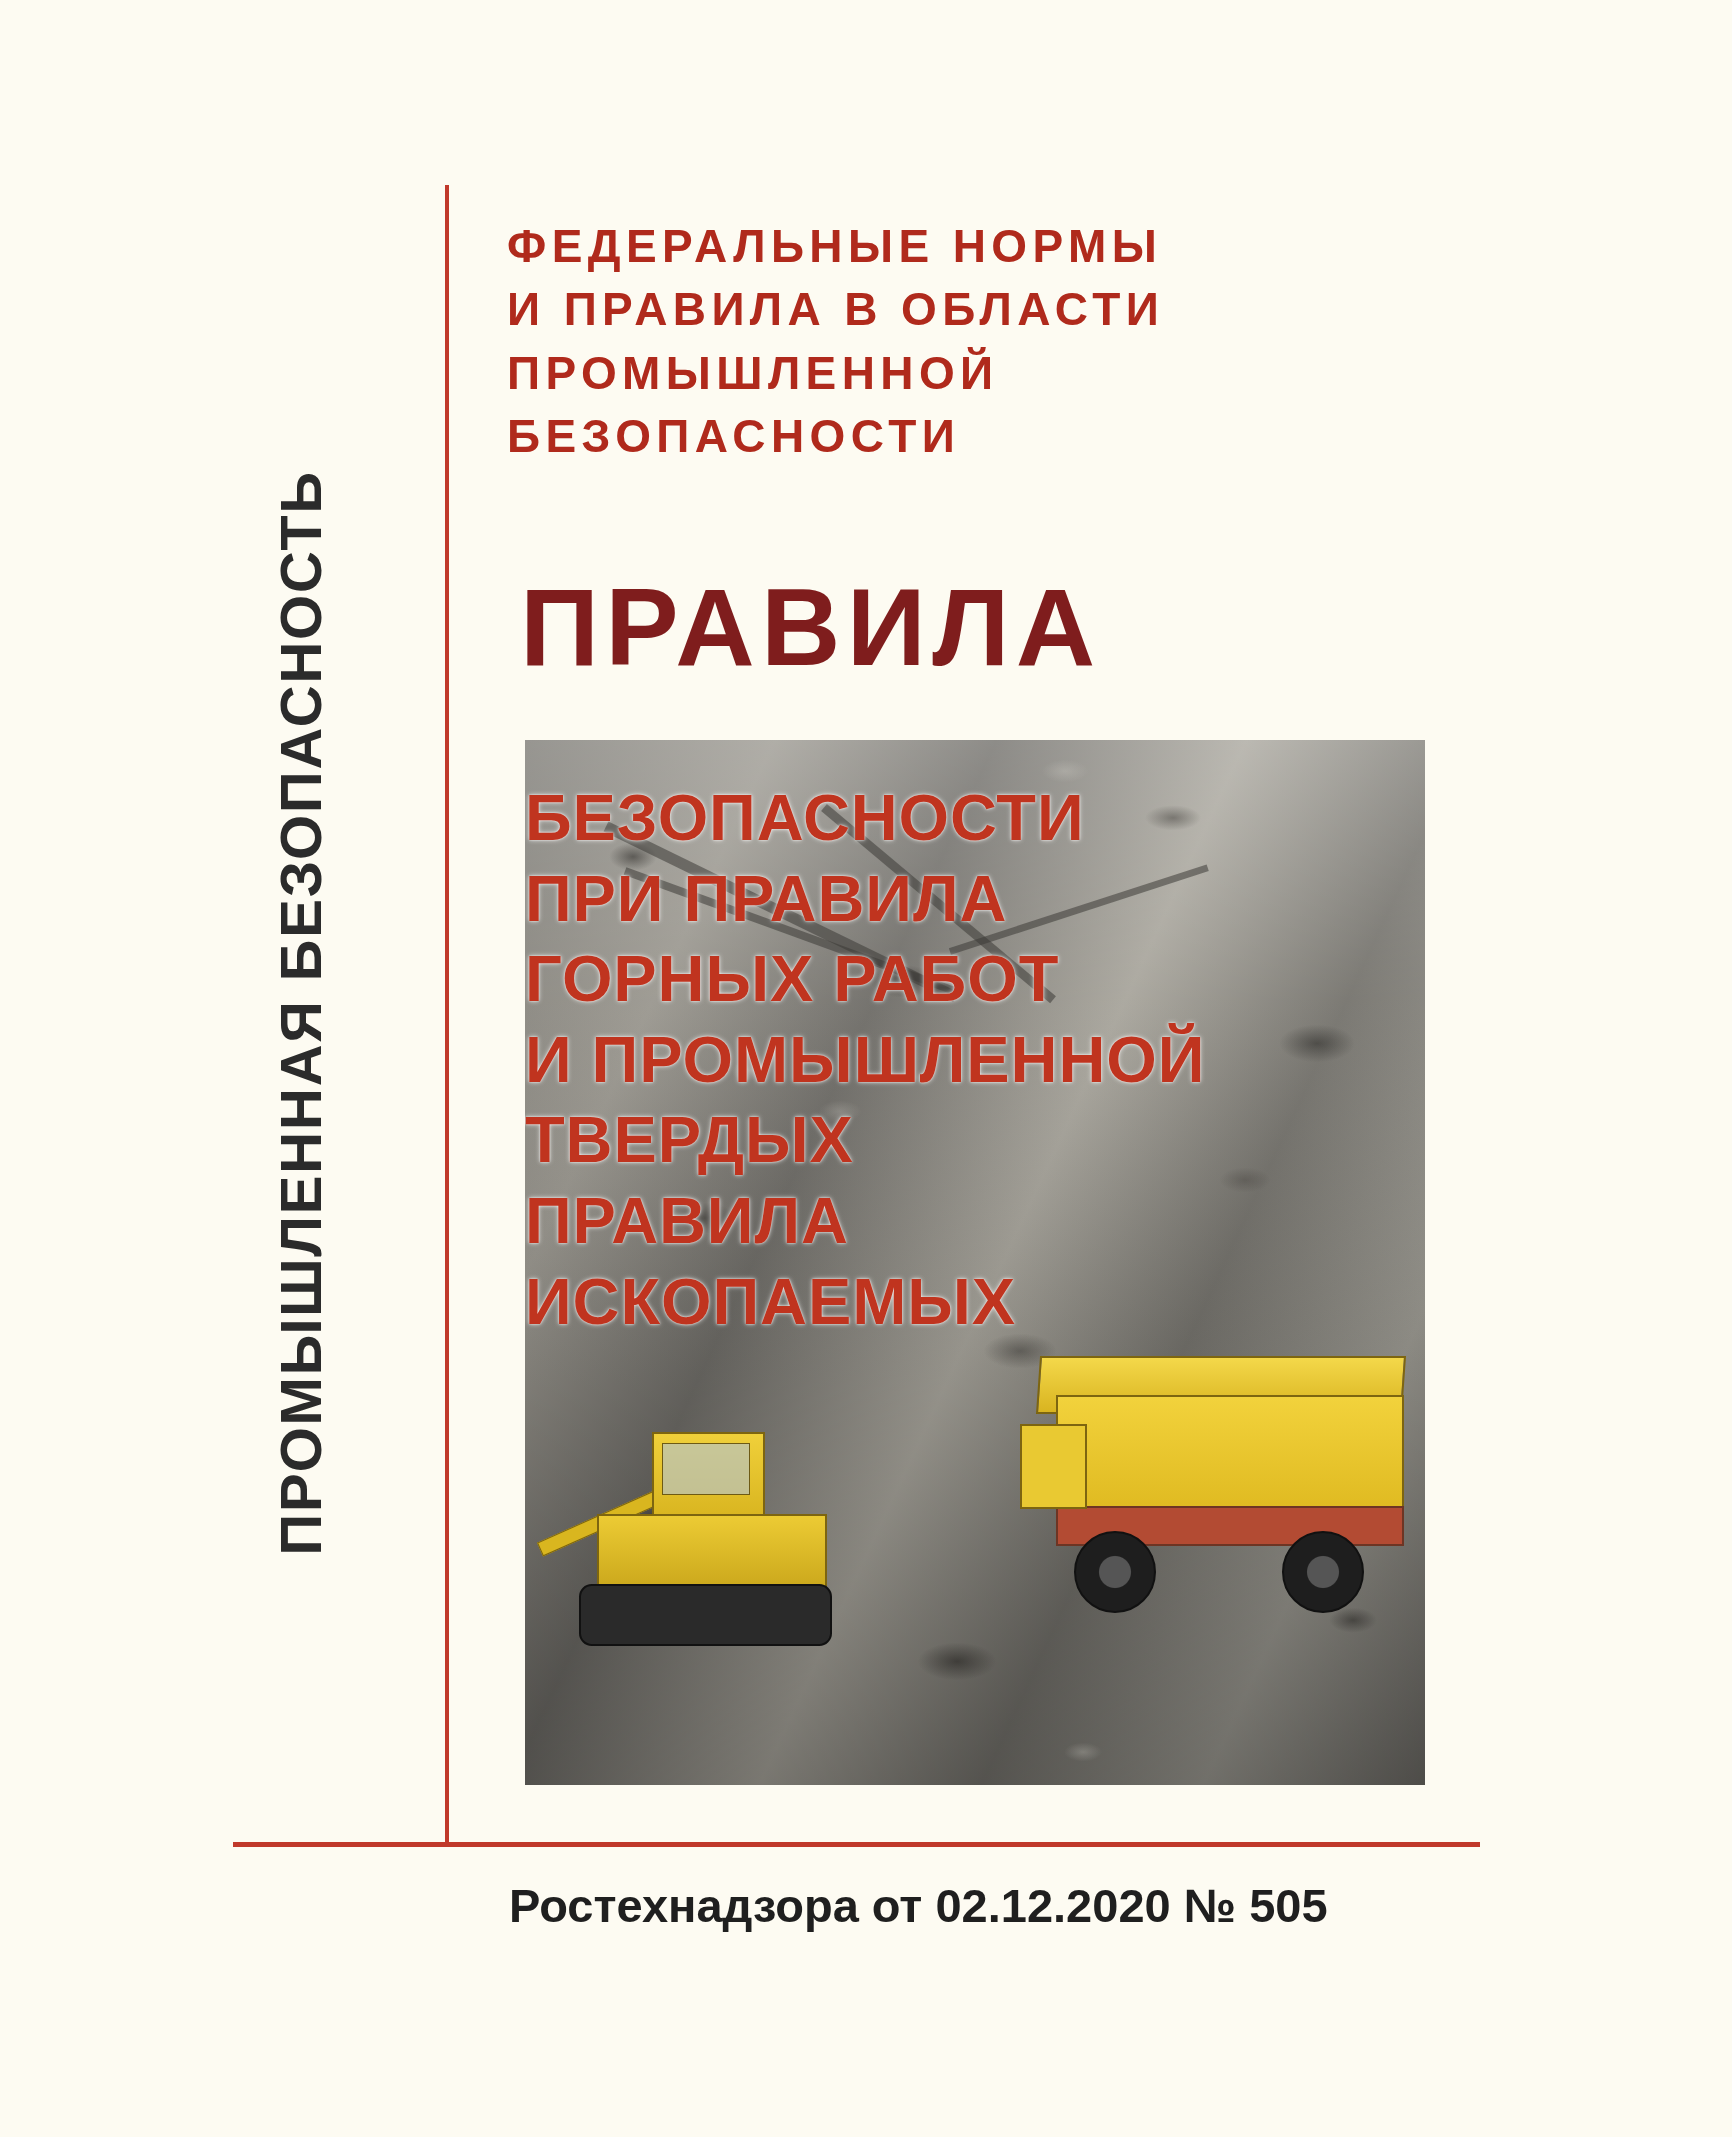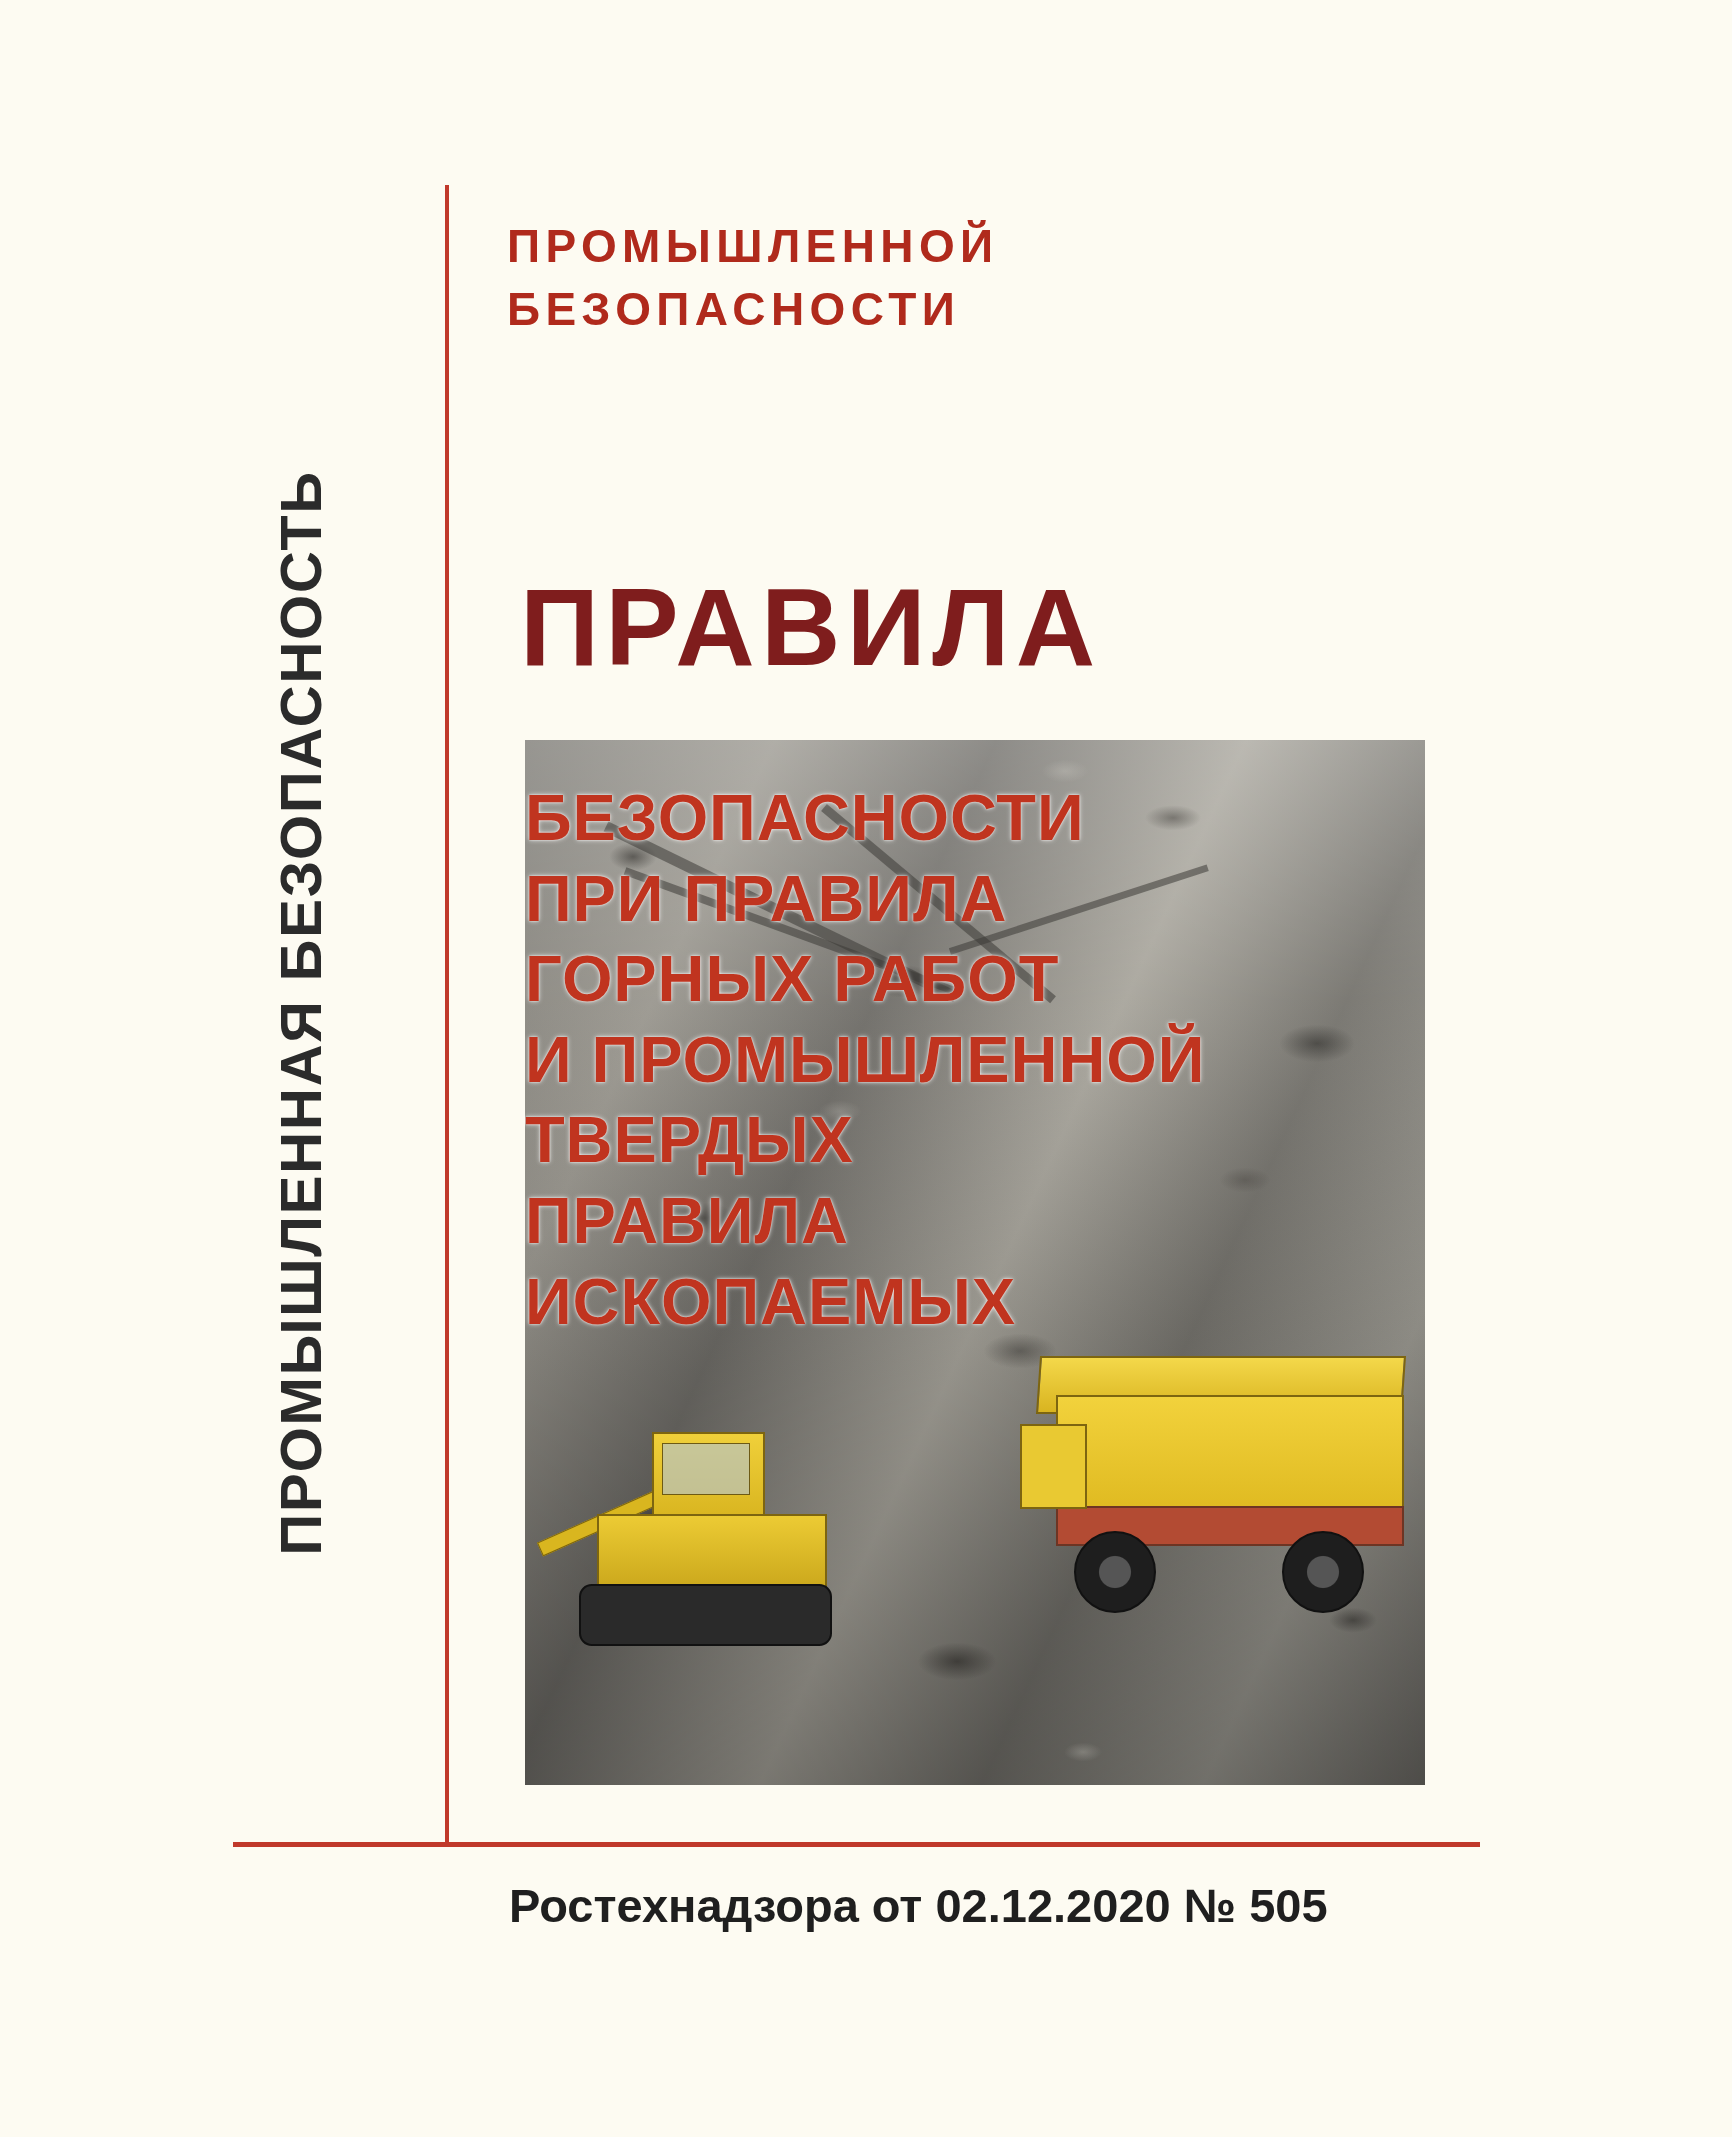--- a/index.html
+++ b/index.html
@@ -252,20 +252,22 @@
 <div class="cover">
 
   <div class="spine">
     <div class="spine-text">ПРОМЫШЛЕННАЯ БЕЗОПАСНОСТЬ</div>
   </div>
 
   <div class="vrule"></div>
   <div class="hrule"></div>
 
   <div class="header">
+    <div class="header-line">ФЕДЕРАЛЬНЫЕ НОРМЫ</div>
+    <div class="header-line">И ПРАВИЛА В ОБЛАСТИ</div>
     <div class="header-line">ПРОМЫШЛЕННОЙ</div>
     <div class="header-line">БЕЗОПАСНОСТИ</div>
   </div>
 
   <div class="pravila">ПРАВИЛА</div>
 
   <div class="photo" title="quarry photo">
     <div class="sky"></div>
     <div class="rock rock1"></div>
     <div class="rock rock2"></div>

